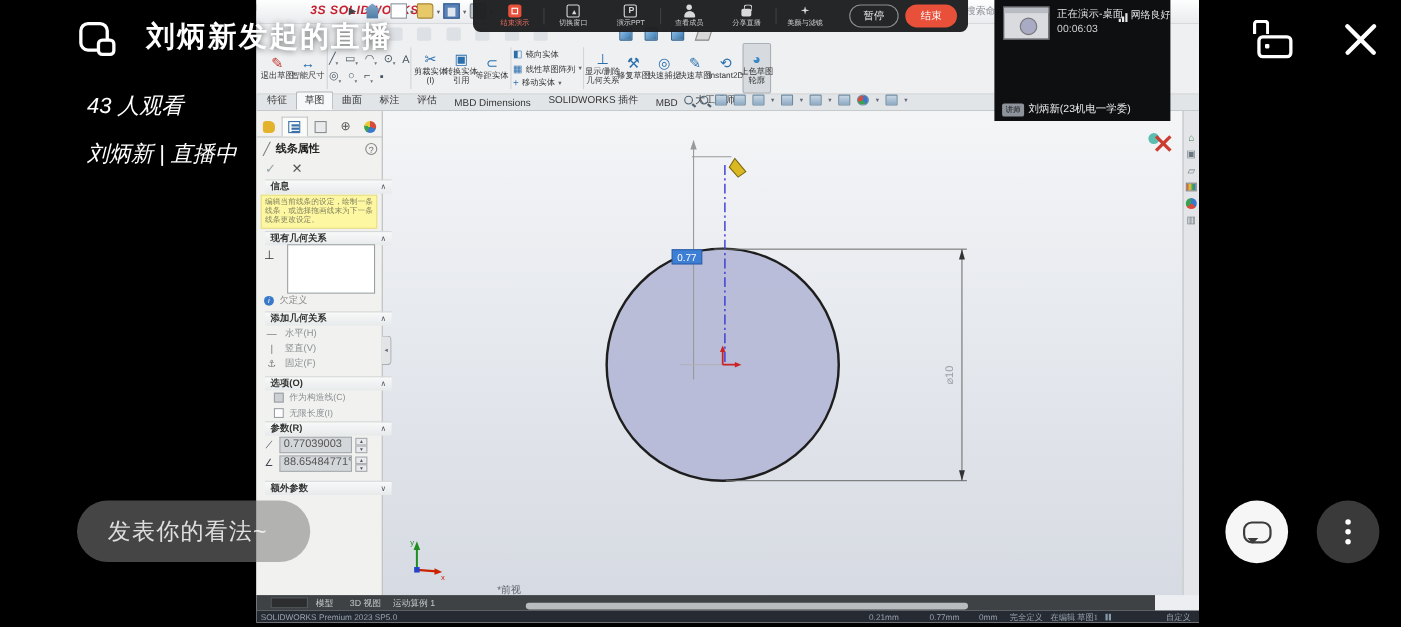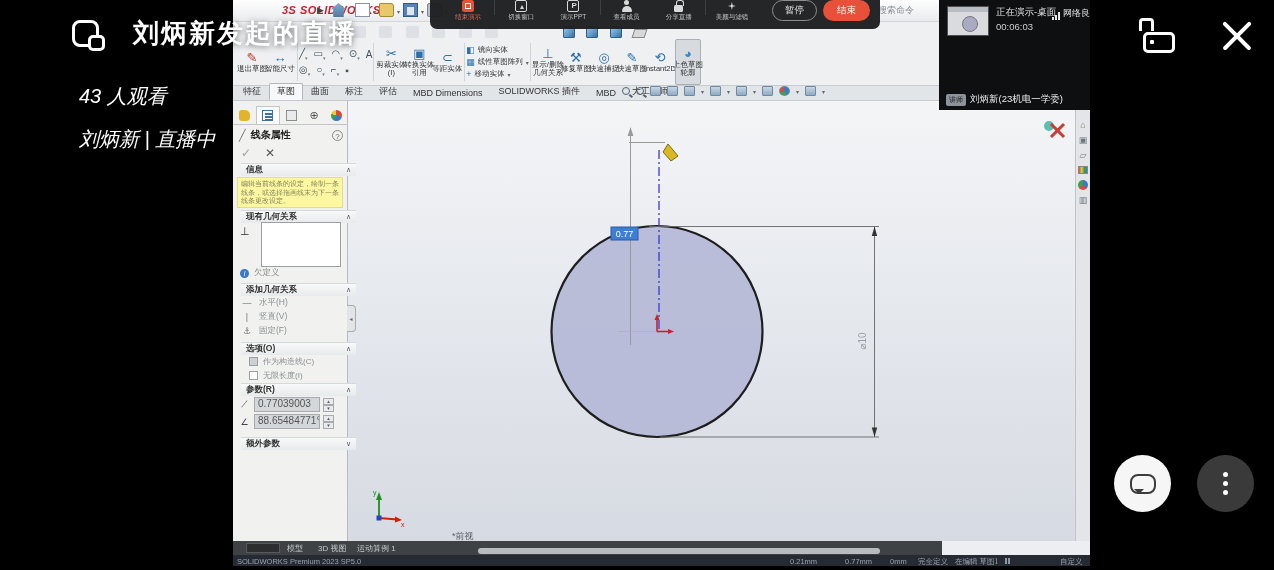--- a/index.html
+++ b/index.html
@@ -124,30 +124,30 @@
 
   
   .vp{left:115px;top:101px;width:727px;height:440px;background:linear-gradient(180deg,#f4f5f7 0%,#e6e9ee 45%,#d6dae2 100%);}
   .taskpane{left:842px;top:101px;width:15px;height:440px;background:#e3e5e8;border-left:1px solid #bfc3c6;display:flex;flex-direction:column;align-items:center;gap:6px;padding-top:20px;}
   .tpi{font-size:9px;color:#6e7880;line-height:9px;}
   .tpi.house{color:#3f7d4e;}
   .tpball{width:10px;height:10px;border-radius:50%;background:conic-gradient(#3a78c9 0 35%,#d94a3a 35% 65%,#3aa052 65% 100%);}
   .tppal{width:10px;height:8px;background:linear-gradient(90deg,#d94a3a,#e8c93a,#3aa052,#3a78c9);border:1px solid #888;}
 
   
-  .btabs{left:0;top:541px;width:709px;height:14px;background:#3f4245;}
+  .btabs{left:0;top:541px;width:817px;height:14px;background:#3f4245;}
   .btab-sel{position:absolute;left:13px;top:2px;width:34px;height:10px;background:#2b2d2f;border:1px solid #565a5e;}
   .btab{position:absolute;top:2px;font-size:8px;color:#c6c9cc;}
   .hscroll{position:absolute;left:245px;top:7px;width:402px;height:6px;border-radius:3px;background:#b9bcbf;}
   .sbar{left:0;top:555px;width:857px;height:11px;background:#252a33;display:block;}
   .sbar span{position:absolute;top:1.5px;font-size:7.5px;color:#9aa2ad;white-space:nowrap;}
   .sbar .bars i{display:inline-block;width:2px;background:#8899aa;margin-right:1px;}
 
   
-  .stb{left:197px;top:0;width:450px;height:29px;background:rgba(30,31,33,.97);border-radius:0 0 7px 7px;display:flex;align-items:flex-start;padding:0 10px 0 12px;z-index:6;}
+  .stb{left:197px;top:0;width:450px;height:29px;background:rgba(30,31,33,.97);border-radius:0 0 7px 7px;display:flex;align-items:center;padding:0 10px 0 12px;z-index:6;}
   .stbi{width:53px;display:flex;flex-direction:column;align-items:center;gap:1px;}
   .stbi .lb{font-size:6.5px;color:#c9c9c9;white-space:nowrap;}
   .stbi.active .lb{color:#e8705f;}
   .sic{width:12px;height:12px;position:relative;}
   .sic-end{background:#e8503a;border-radius:2.5px;}
   .sic-end::after{content:"";position:absolute;inset:3px;border:1.5px solid #fff;}
   .sic-win{border:1.5px solid #d9d9d9;border-radius:2px;}
   .sic-win::after{content:"";position:absolute;left:3.5px;top:2px;border:2.5px solid transparent;border-bottom:4px solid #d9d9d9;}
   .sic-ppt{border:1.5px solid #d9d9d9;border-radius:2px;}
   .sic-ppt::after{content:"P";position:absolute;left:3px;top:0px;font-size:8px;color:#d9d9d9;font-weight:700;}
@@ -155,21 +155,21 @@
   .sic-person::after{content:"";position:absolute;left:1px;top:6px;width:10px;height:6px;border-radius:5px 5px 1px 1px;background:#d9d9d9;}
   .sic-lock::before{content:"";position:absolute;left:3px;top:0;width:6px;height:5px;border:1.5px solid #d9d9d9;border-bottom:none;border-radius:3px 3px 0 0;}
   .sic-lock::after{content:"";position:absolute;left:1.5px;top:4.5px;width:9px;height:7px;background:#d9d9d9;border-radius:1.5px;}
   .sic-spark::after{content:"";position:absolute;left:2px;top:2px;width:8px;height:8px;background:#d9d9d9;clip-path:polygon(50% 0,60% 40%,100% 50%,60% 60%,50% 100%,40% 60%,0 50%,40% 40%);}
   .stbsep{width:1px;height:15px;background:#3e3f42;}
   .pill{border-radius:11px;font-size:9.5px;padding:3px 12px;margin-left:6px;white-space:nowrap;}
   .pill.pause{border:1px solid #8e8e8e;color:#ececec;margin-left:14px;}
   .pill.end{background:#e8503a;color:#fff;padding:4px 14px;}
 
   
-  .meet{left:706px;top:0;width:160px;height:110px;background:#0e0f11;z-index:5;}
+  .meet{left:671px;top:0;width:160px;height:110px;background:#0e0f11;z-index:5;}
   .thumb{position:absolute;left:8px;top:6px;width:42px;height:30px;background:#d9dbdf;border:1px solid #4a4d52;}
   .thumb::before{content:"";position:absolute;left:0;top:0;width:100%;height:5px;background:#b9bcc2;}
   .thumb::after{content:"";position:absolute;left:14px;top:9px;width:14px;height:14px;border-radius:50%;background:#a9abc5;border:1px solid #777;}
   .meet .st{position:absolute;left:57px;top:6px;font-size:9.5px;color:#e2e2e2;white-space:nowrap;}
   .meet .tm{position:absolute;left:57px;top:21px;font-size:9.5px;color:#cfcfcf;}
   .net{position:absolute;left:113px;top:7px;display:flex;gap:3px;align-items:flex-end;}
   .net .bars{display:flex;align-items:flex-end;gap:1px;height:8px;}
   .net .bars i{display:inline-block;width:2px;background:#e8e8e8;}
   .net .t{font-size:9px;color:#e2e2e2;white-space:nowrap;}
   .meet .role{position:absolute;left:7px;top:94px;background:#8d939a;color:#15171a;font-size:7px;padding:1px 3px;border-radius:2px;}
@@ -567,20 +567,23 @@
   </div>
 
   <div class="cast a">
     <span class="o"></span>
       <span class="i"></span>
   </div>
   <div class="ov-title a">刘炳新发起的直播</div>
   <div class="ov-sub a" style="left:79px;top:83px;">43 人观看</div>
   <div class="ov-sub a" style="left:79px;top:126px;">刘炳新 | 直播中</div>
 
+  <div class="comment a">
+    <span>发表你的看法~</span>
+  </div>
   <div class="cbtn chatb a">
     <span class="bubble"></span>
   </div>
   <div class="cbtn moreb a">
     <span class="dot"></span>
       <span class="dot"></span>
       <span class="dot"></span>
   </div>
 
   <div class="rlock a">

